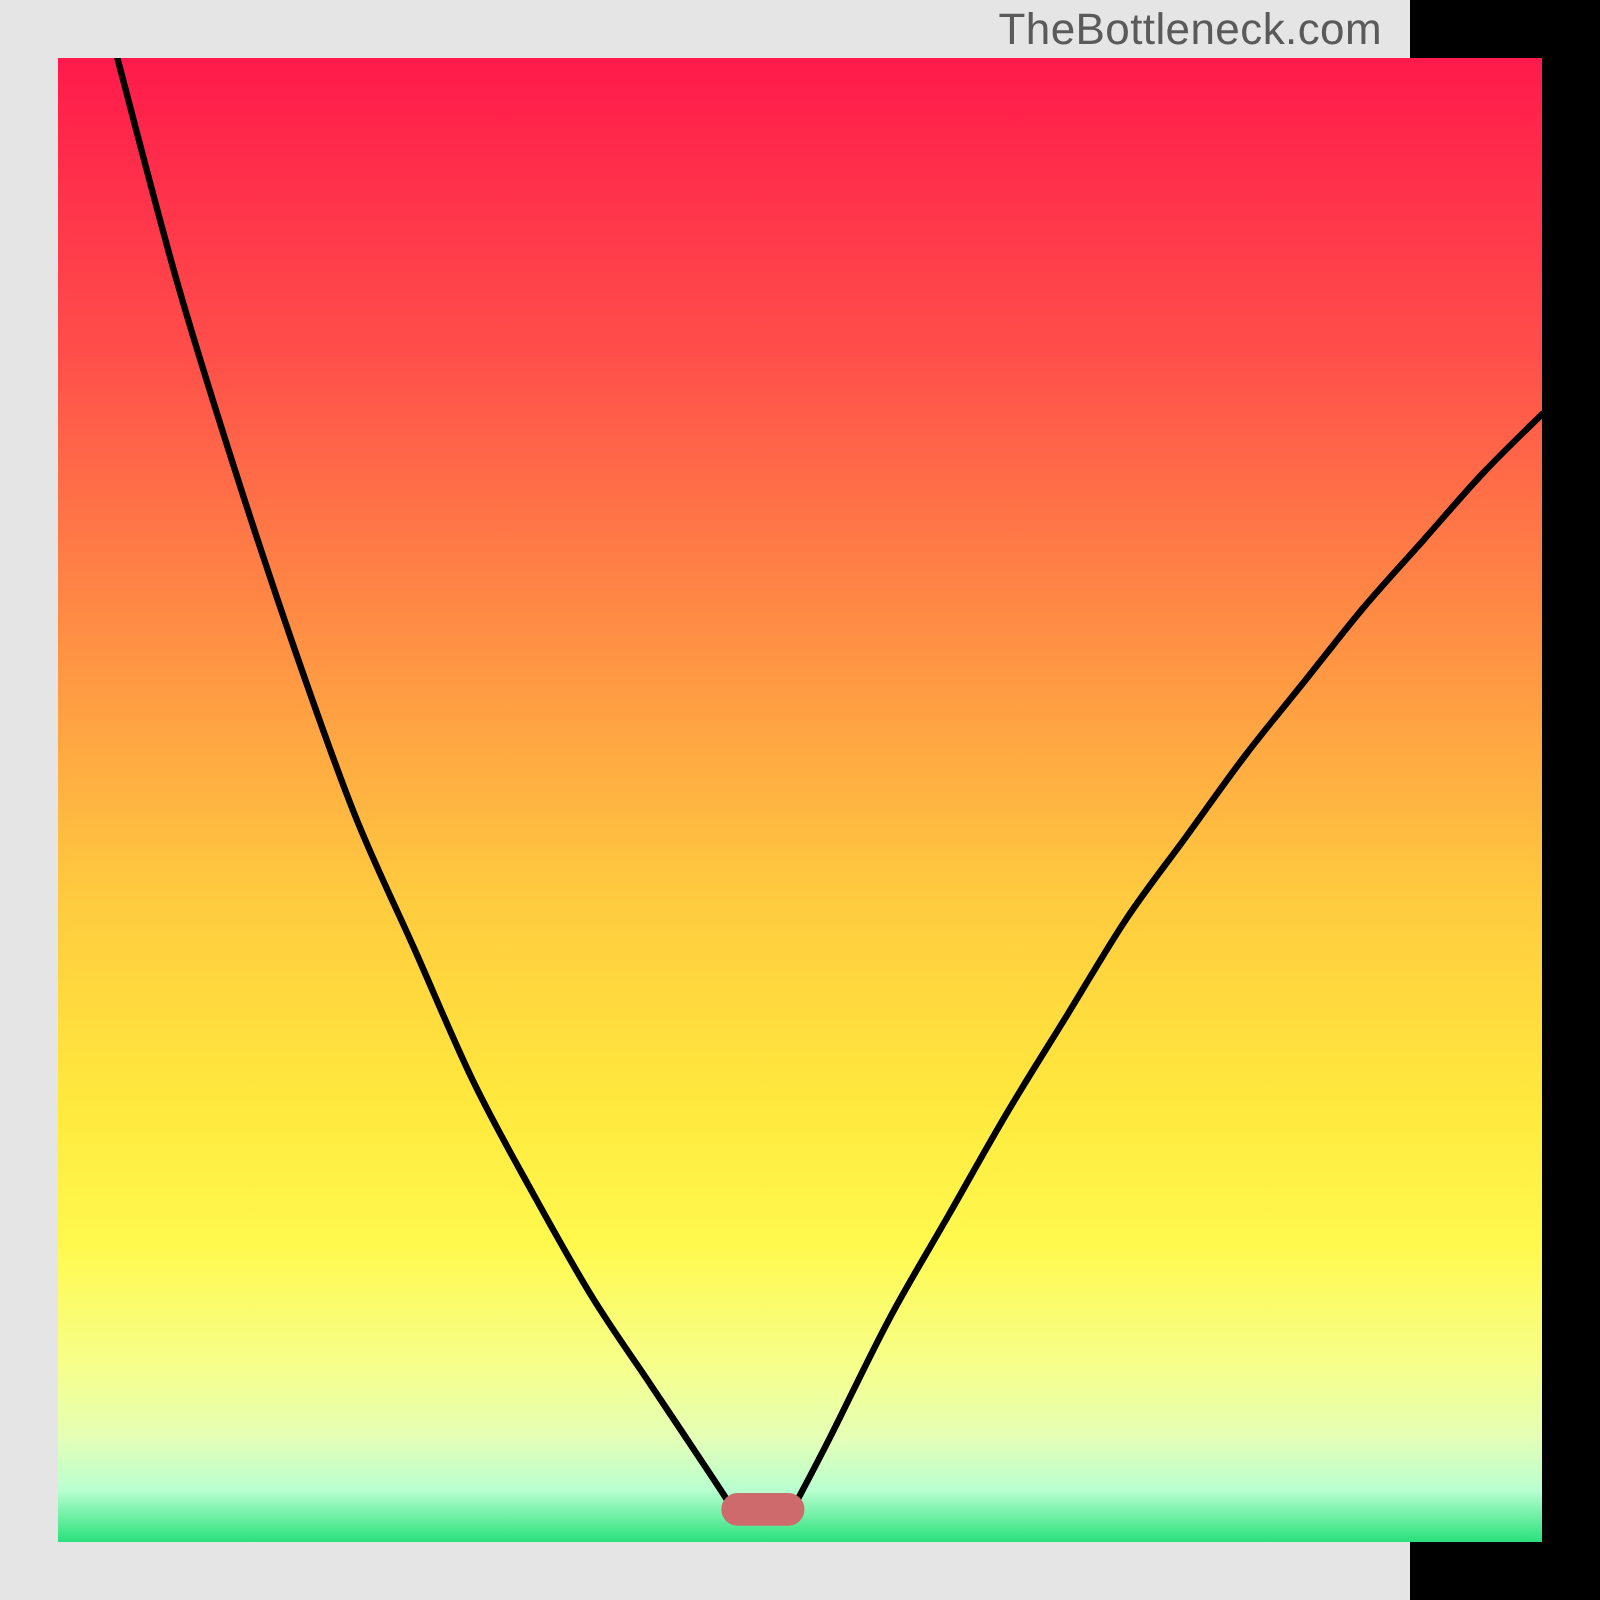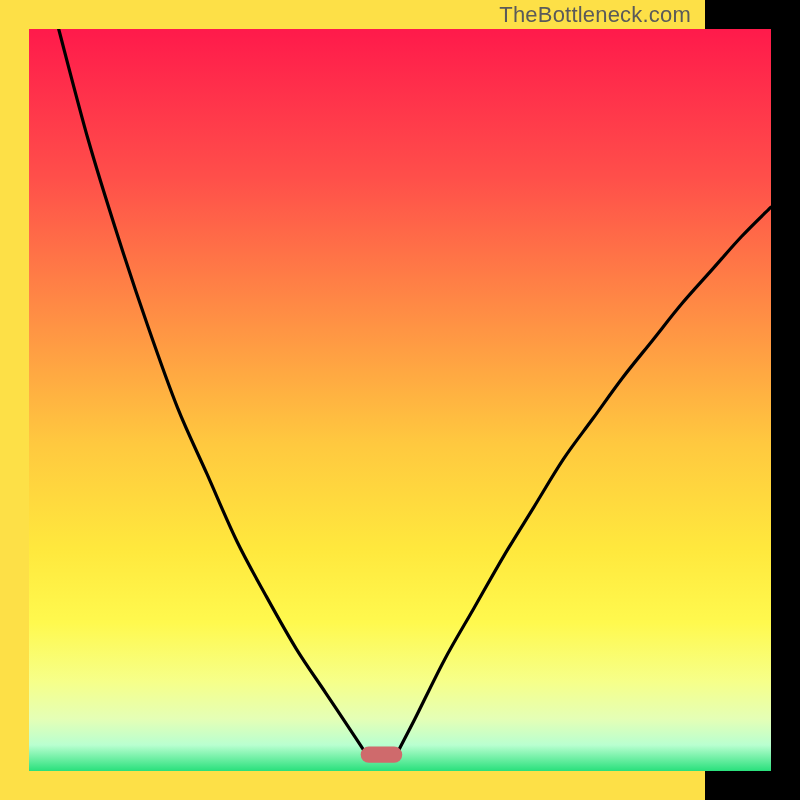--- a/index.html
+++ b/index.html
@@ -10,21 +10,21 @@
     background: #000;
     overflow: hidden;
     font-family: Arial, Helvetica, sans-serif;
   }
   .frame {
     position: absolute;
     left: 0;
     top: 0;
     width: 705px;
     height: 800px;
-    background: #fde047;
+    background: #e5e5e5;
   }
   .plot {
     position: absolute;
     left: 29px;
     top: 29px;
     width: 742px;
     height: 742px;
   }
   .watermark {
     position: absolute;

